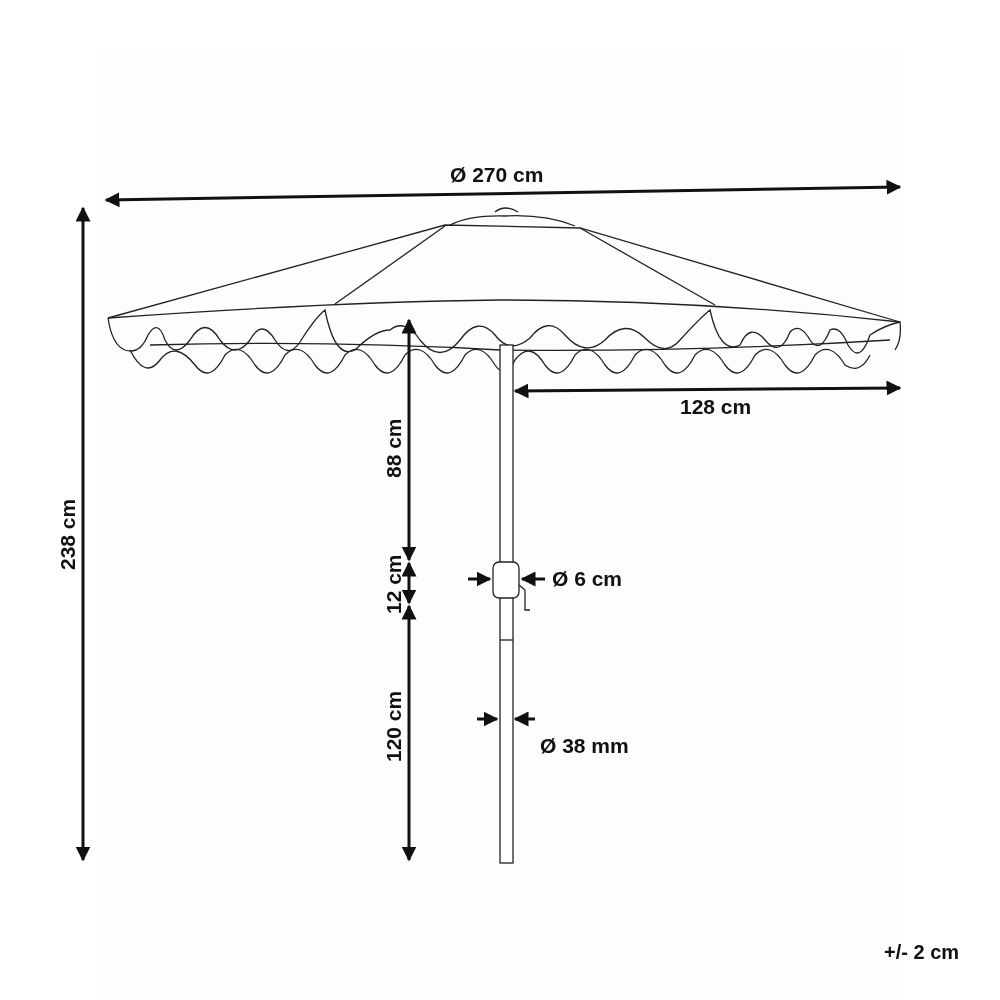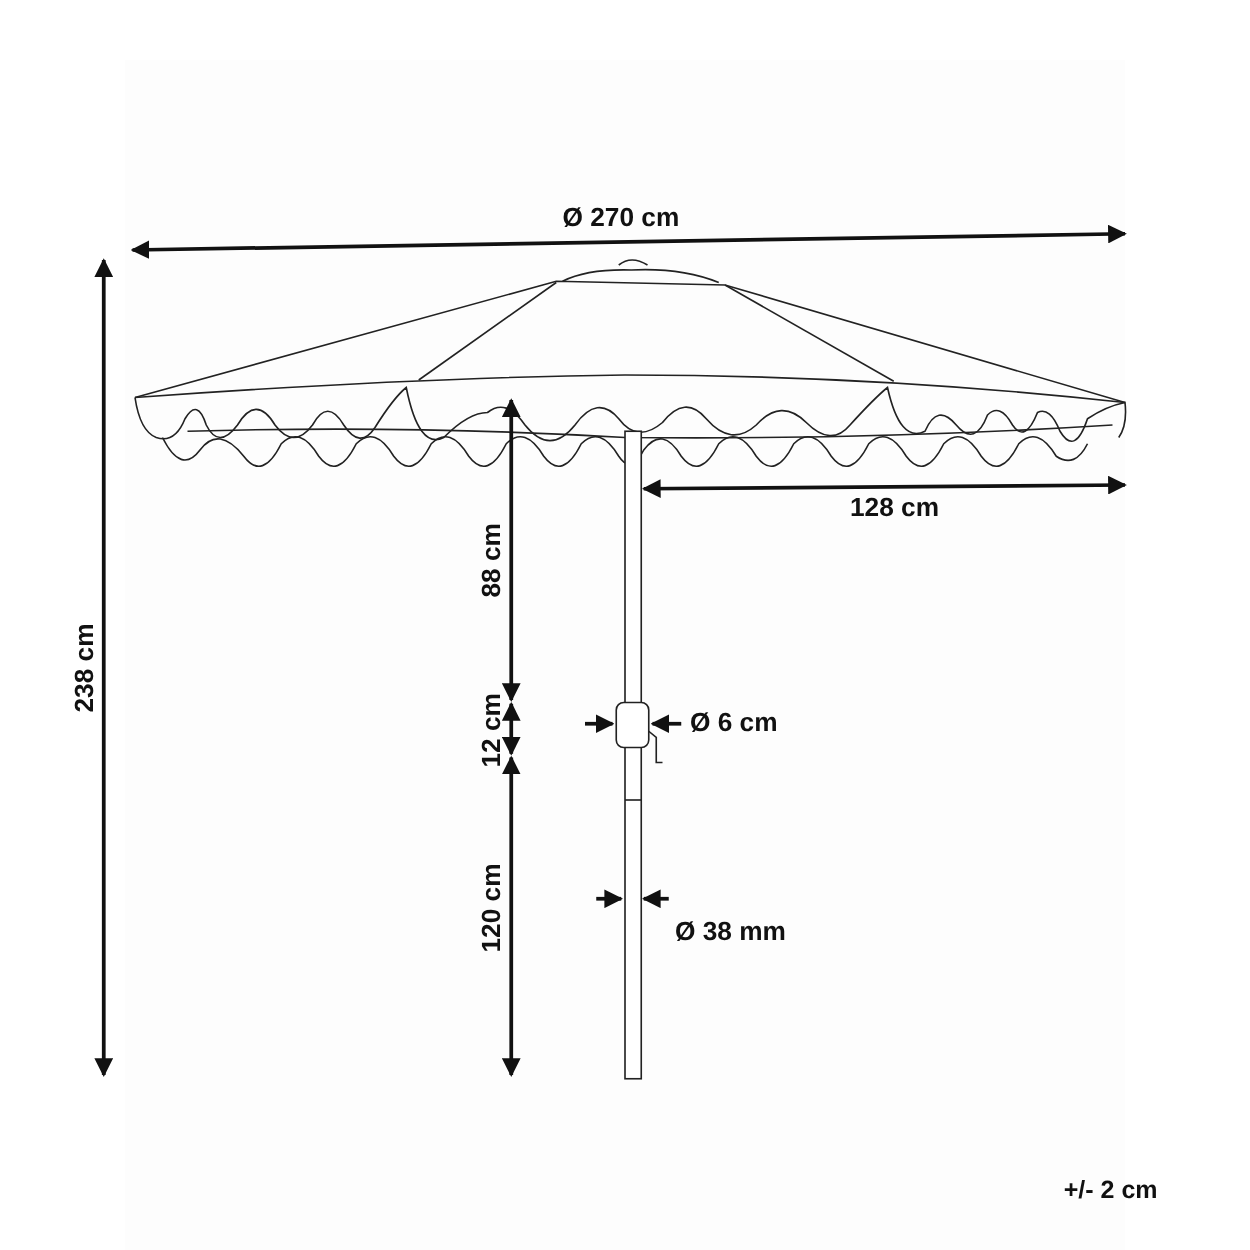--- a/index.html
+++ b/index.html
@@ -58,14 +58,14 @@
   </svg>
 
   <div class="lbl" style="left:450px;top:163px;">Ø 270 cm</div>
   <div class="lbl" style="left:680px;top:395px;">128 cm</div>
   <div class="lbl vert" style="left:56px;top:570px;">238 cm</div>
   <div class="lbl vert" style="left:382px;top:478px;">88 cm</div>
   <div class="lbl vert" style="left:382px;top:614px;">12 cm</div>
   <div class="lbl vert" style="left:382px;top:762px;">120 cm</div>
   <div class="lbl" style="left:552px;top:567px;">Ø 6 cm</div>
   <div class="lbl" style="left:540px;top:708px;margin-top:26px;">Ø 38 mm</div>
-  <div class="lbl" style="left:851px;top:941px;font-size:20px;">+/- 2 cm</div>
+  <div class="lbl" style="left:884px;top:941px;font-size:20px;">+/- 2 cm</div>
 </div>
 
 </body></html>

